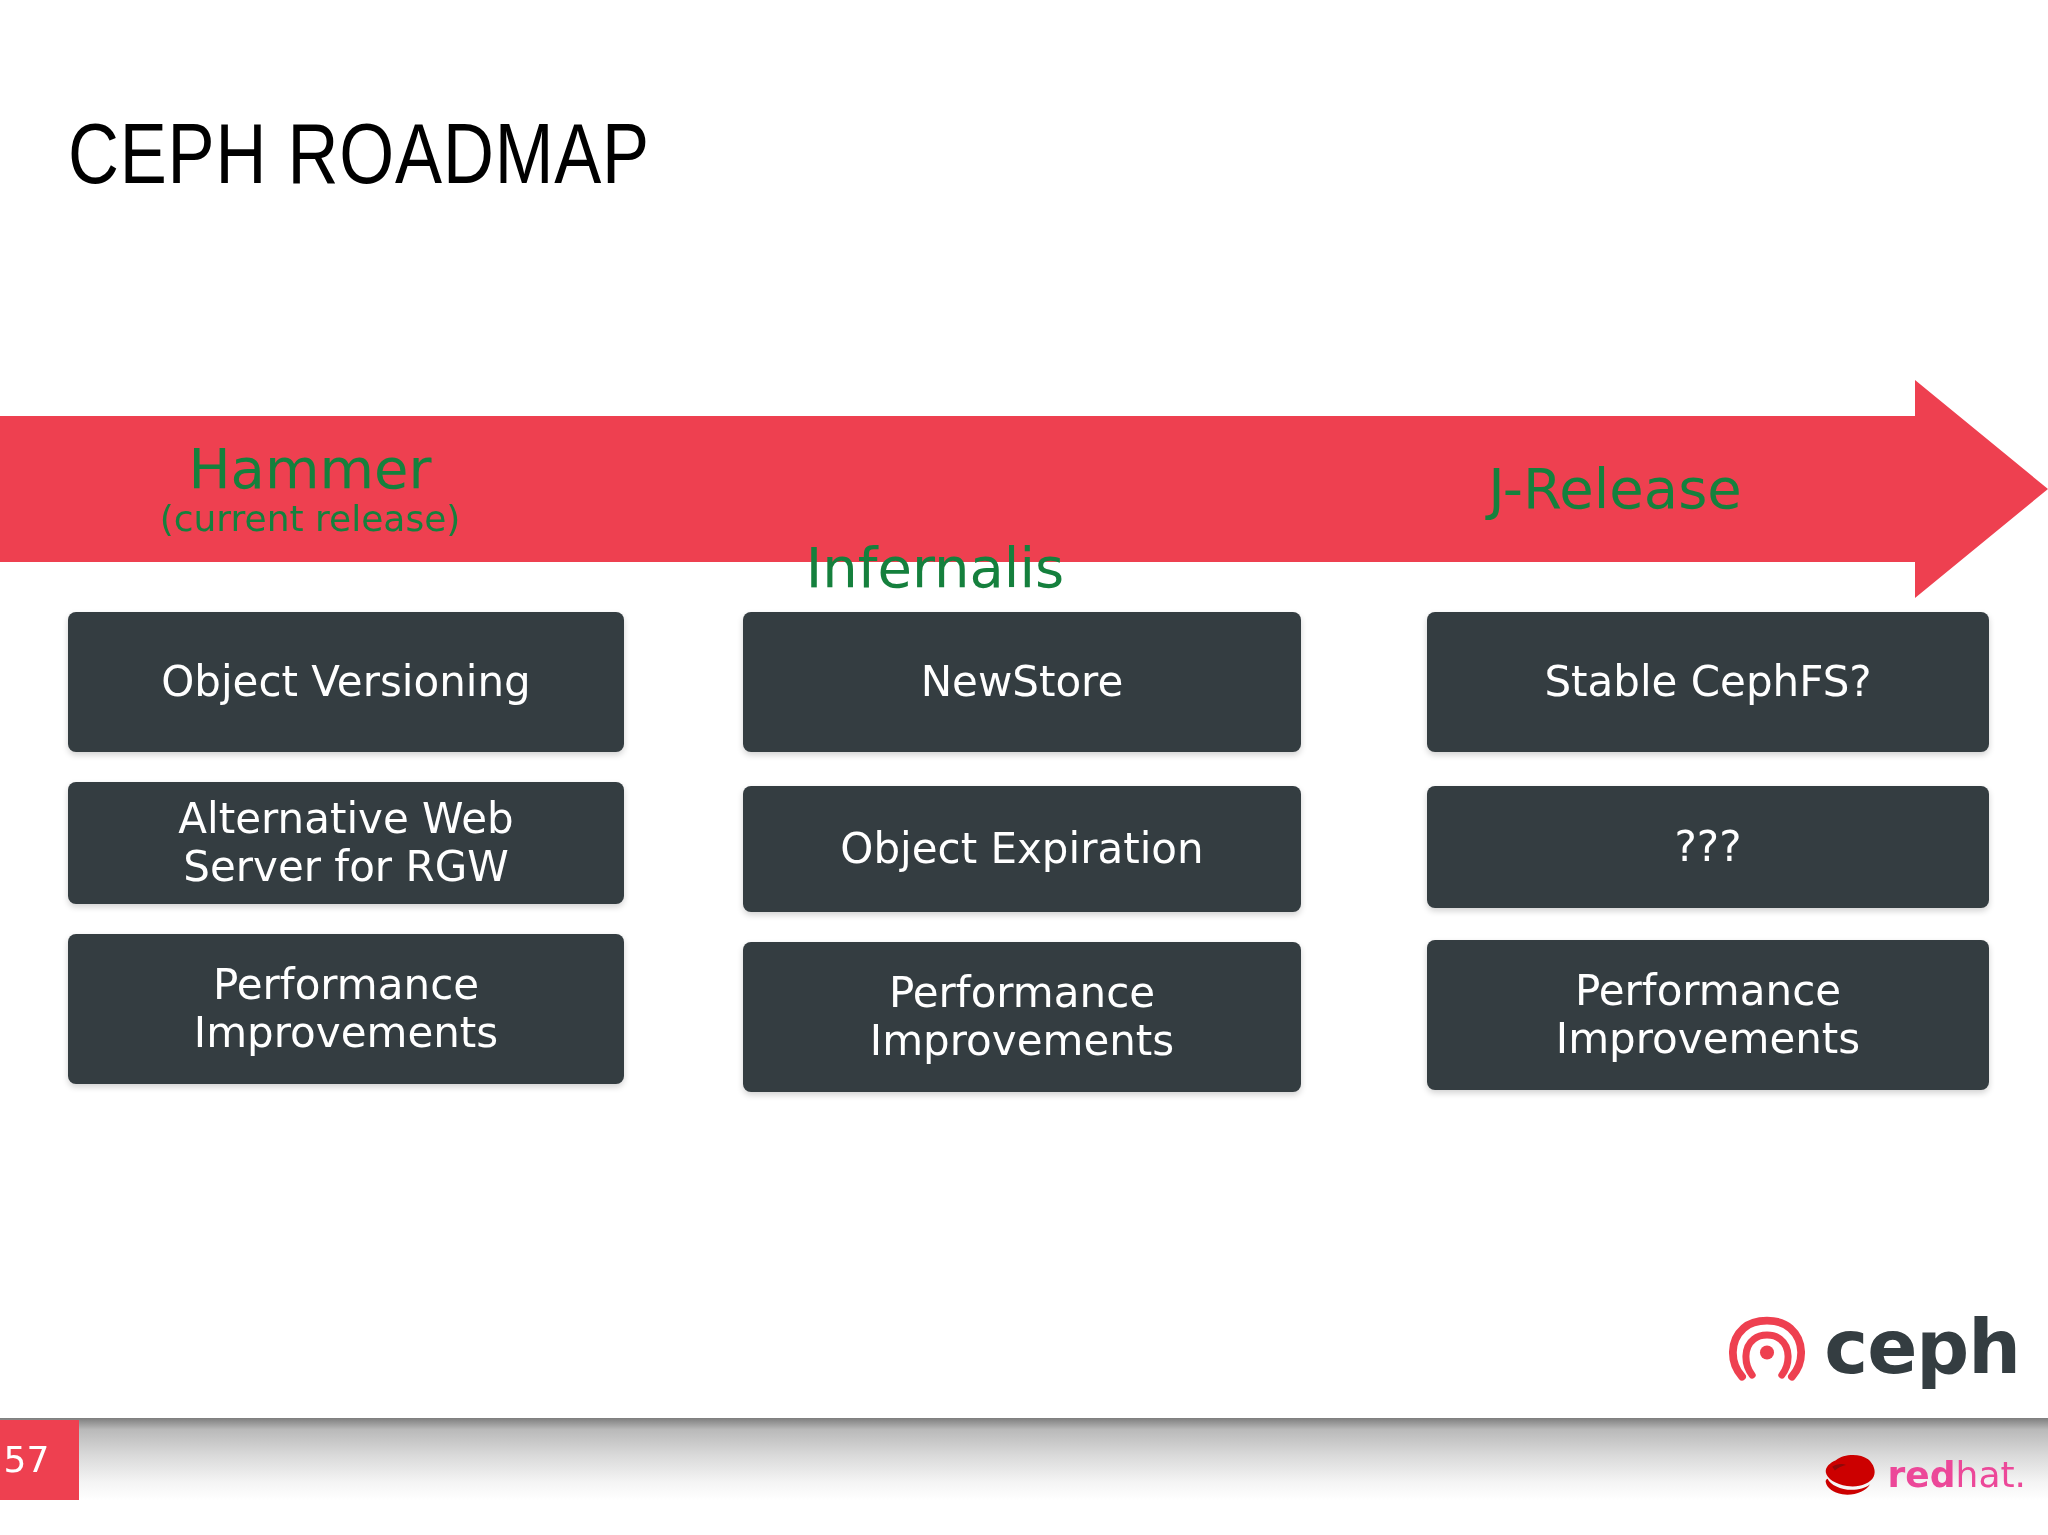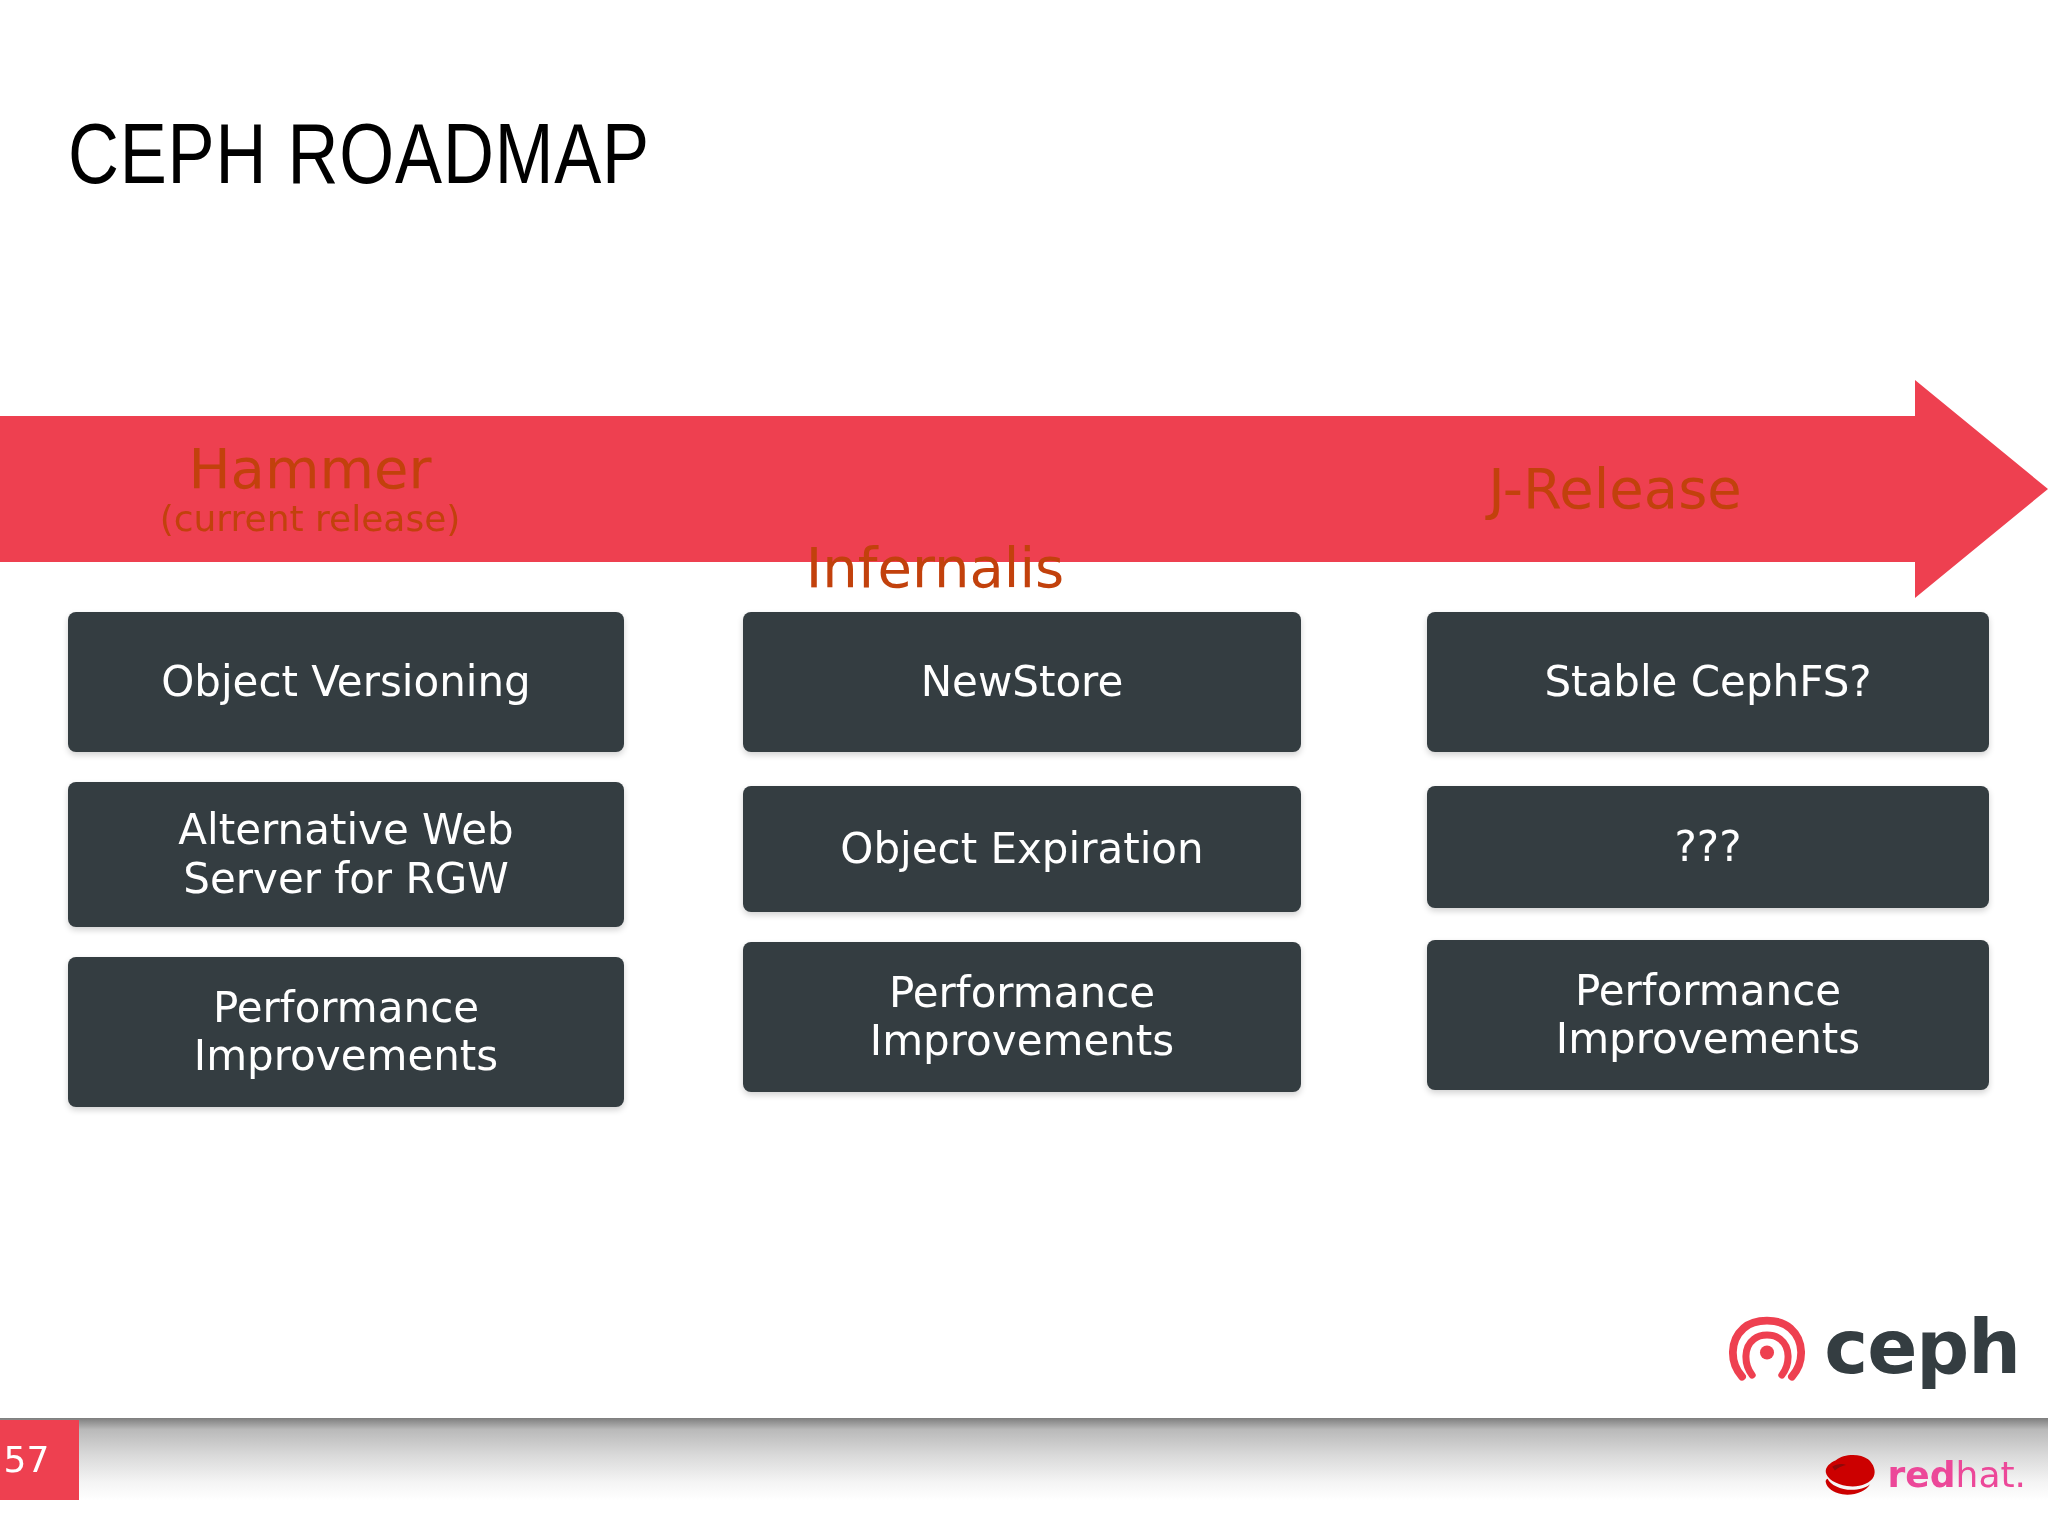--- a/index.html
+++ b/index.html
@@ -52,21 +52,21 @@
     width: 1915px;
     height: 218px;
     display: flex;
   }
   .arrow-label {
     flex: 0 0 auto;
     display: flex;
     flex-direction: column;
     align-items: center;
     justify-content: center;
-    color: #c2410c;
+    color: #15803d;
     font-family: "DejaVu Sans", sans-serif;
     font-size: 56px;
     font-weight: 400;
     line-height: 1.08;
     text-align: center;
   }
   .arrow-label.col1 { width: 620px; margin-left: 0px; }
   .arrow-label.col2 { width: 560px; margin-left: 35px; justify-content: flex-end; }
   .arrow-label.col3 { width: 560px; margin-left: 120px; }
   .arrow-label .sub { font-size: 36px; }
@@ -98,21 +98,21 @@
     font-family: "DejaVu Sans", sans-serif;
     font-size: 42px;
     font-weight: 400;
     line-height: 1.15;
     box-shadow: 0 3px 6px rgba(0,0,0,0.18);
     box-sizing: border-box;
     padding: 6px 14px;
     white-space: pre-line;
   }
   .col-1 .b1 { height: 140px; margin-bottom: 30px; }
-  .col-1 .b2 { height: 145px; margin-bottom: 30px; }
+  .col-1 .b2 { height: 122px; margin-bottom: 30px; }
   .col-1 .b3 { height: 150px; }
 
   .col-2 .b1 { height: 140px; margin-bottom: 34px; }
   .col-2 .b2 { height: 126px; margin-bottom: 30px; }
   .col-2 .b3 { height: 150px; }
 
   .col-3 .b1 { height: 140px; margin-bottom: 34px; text-align: right; }
   .col-3 .b2 { height: 122px; margin-bottom: 32px; }
   .col-3 .b3 { height: 150px; }
 

